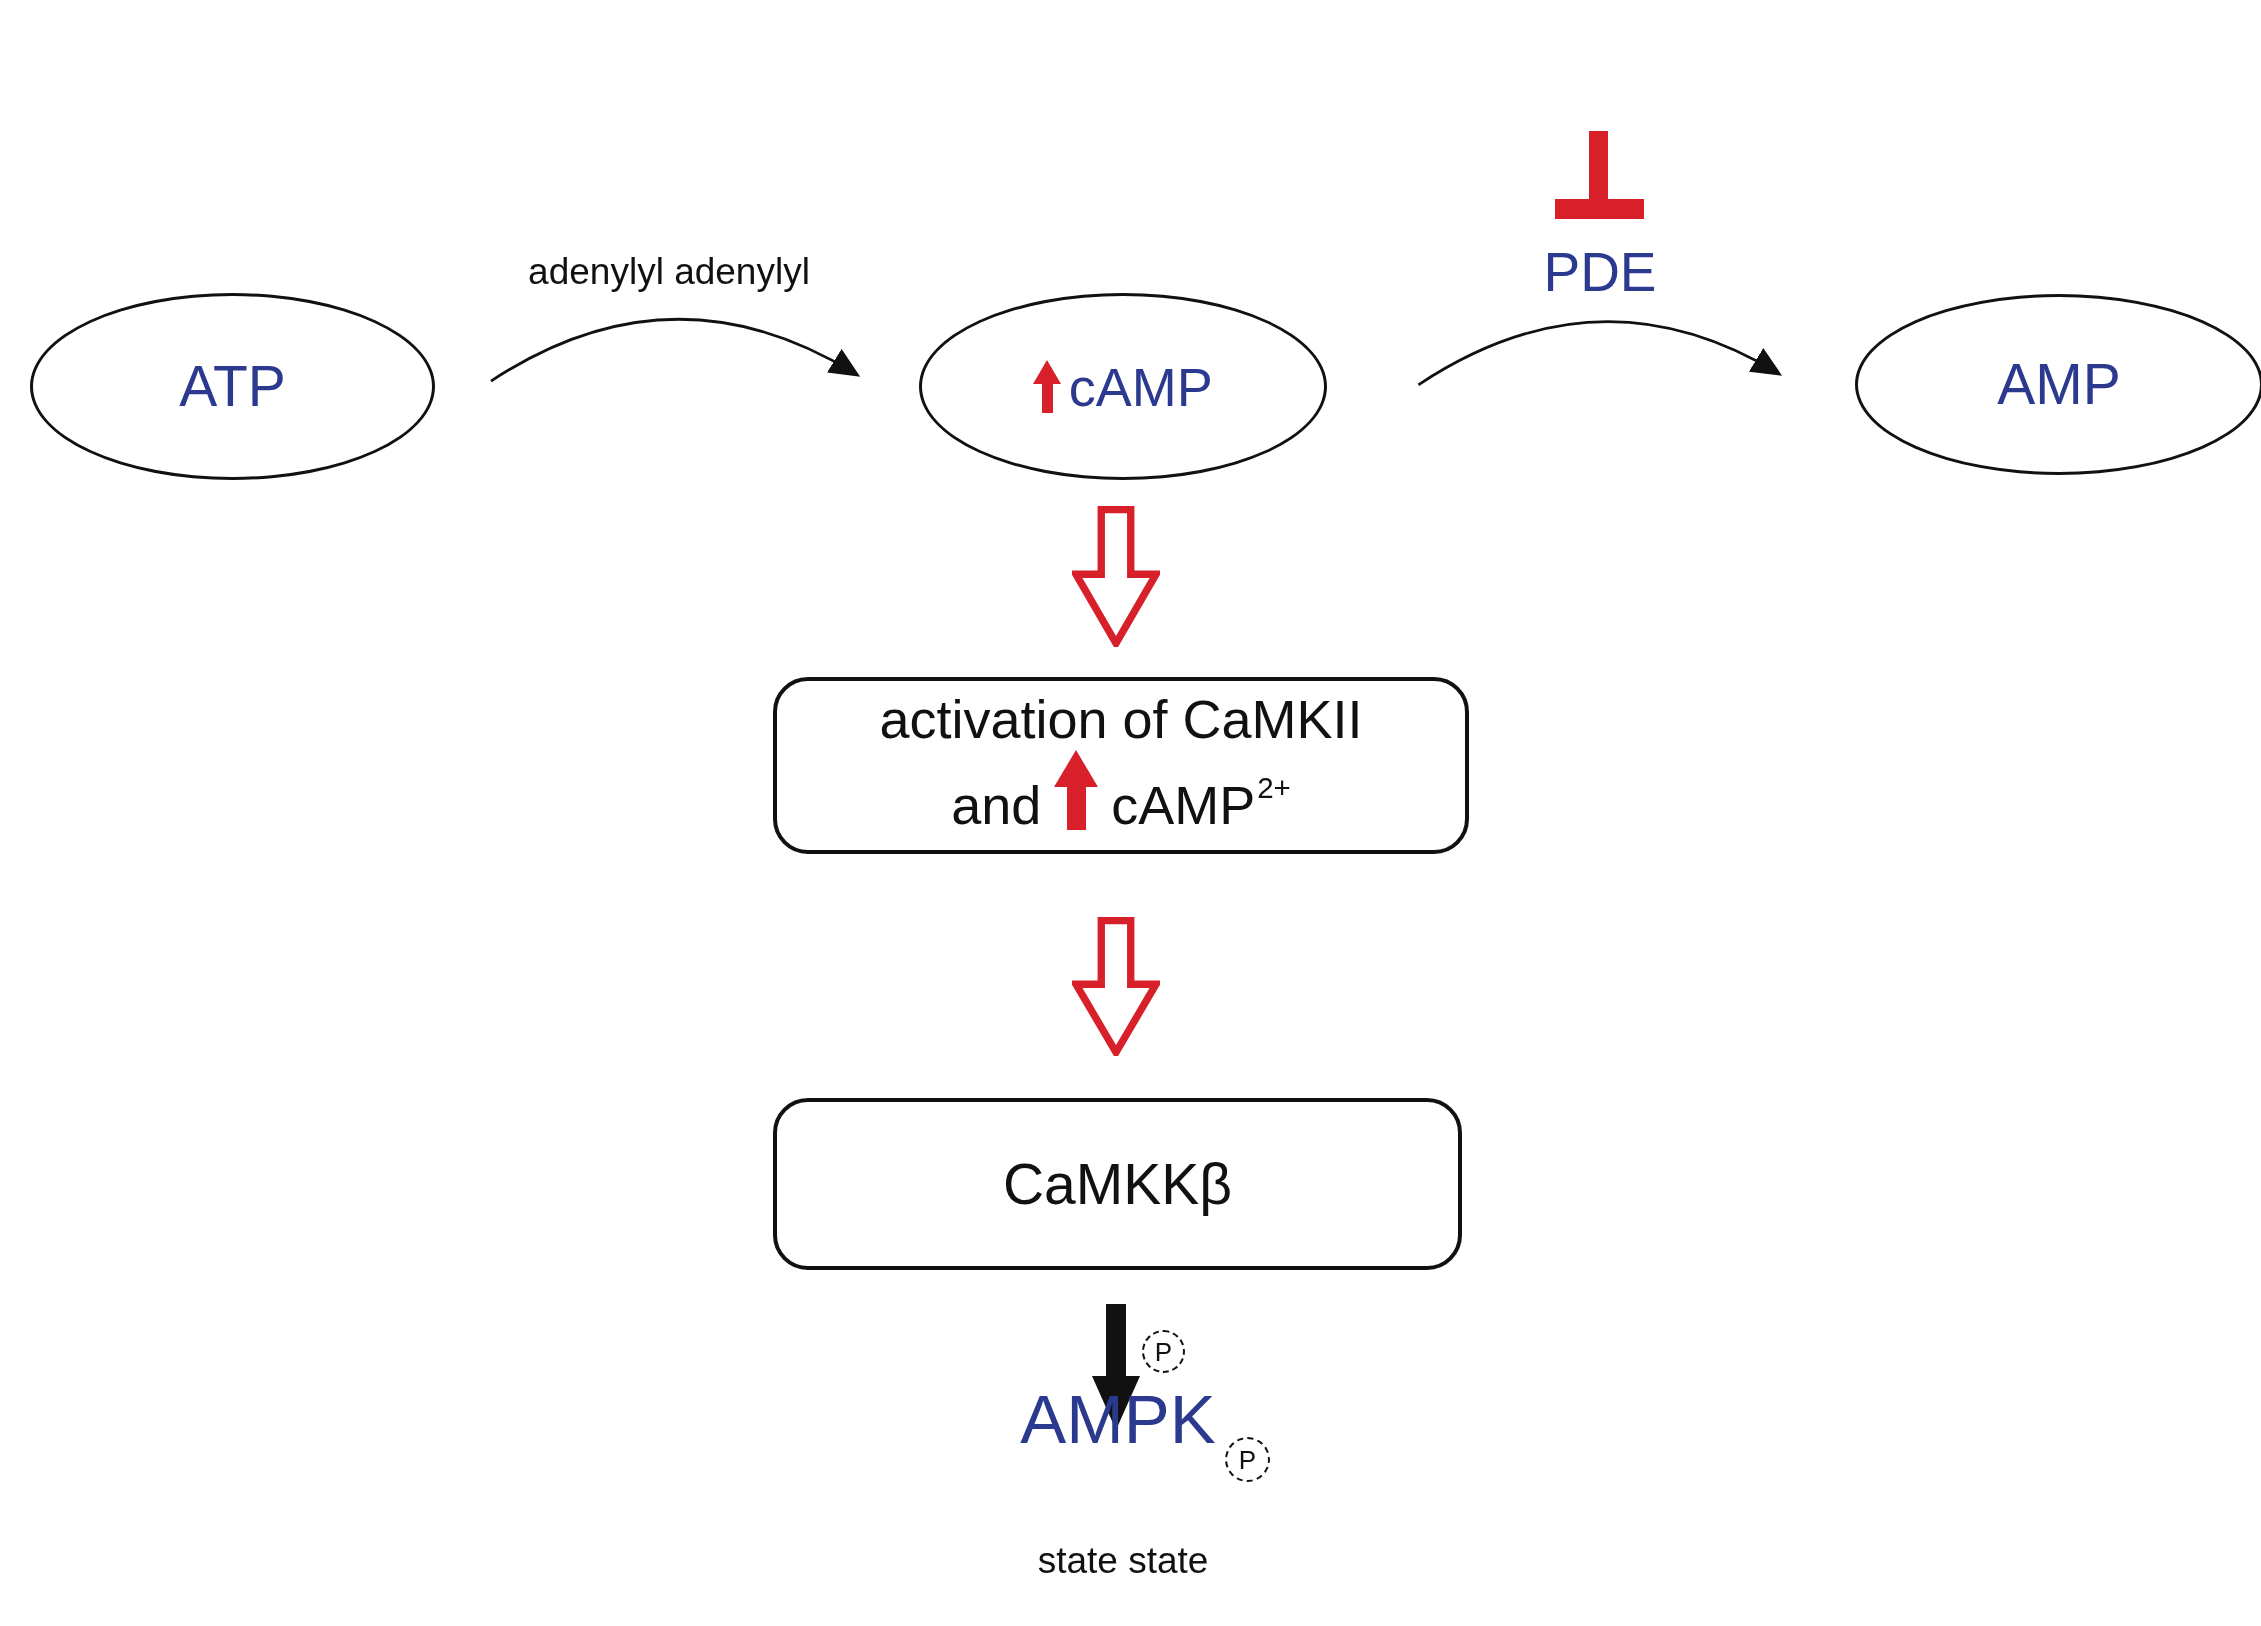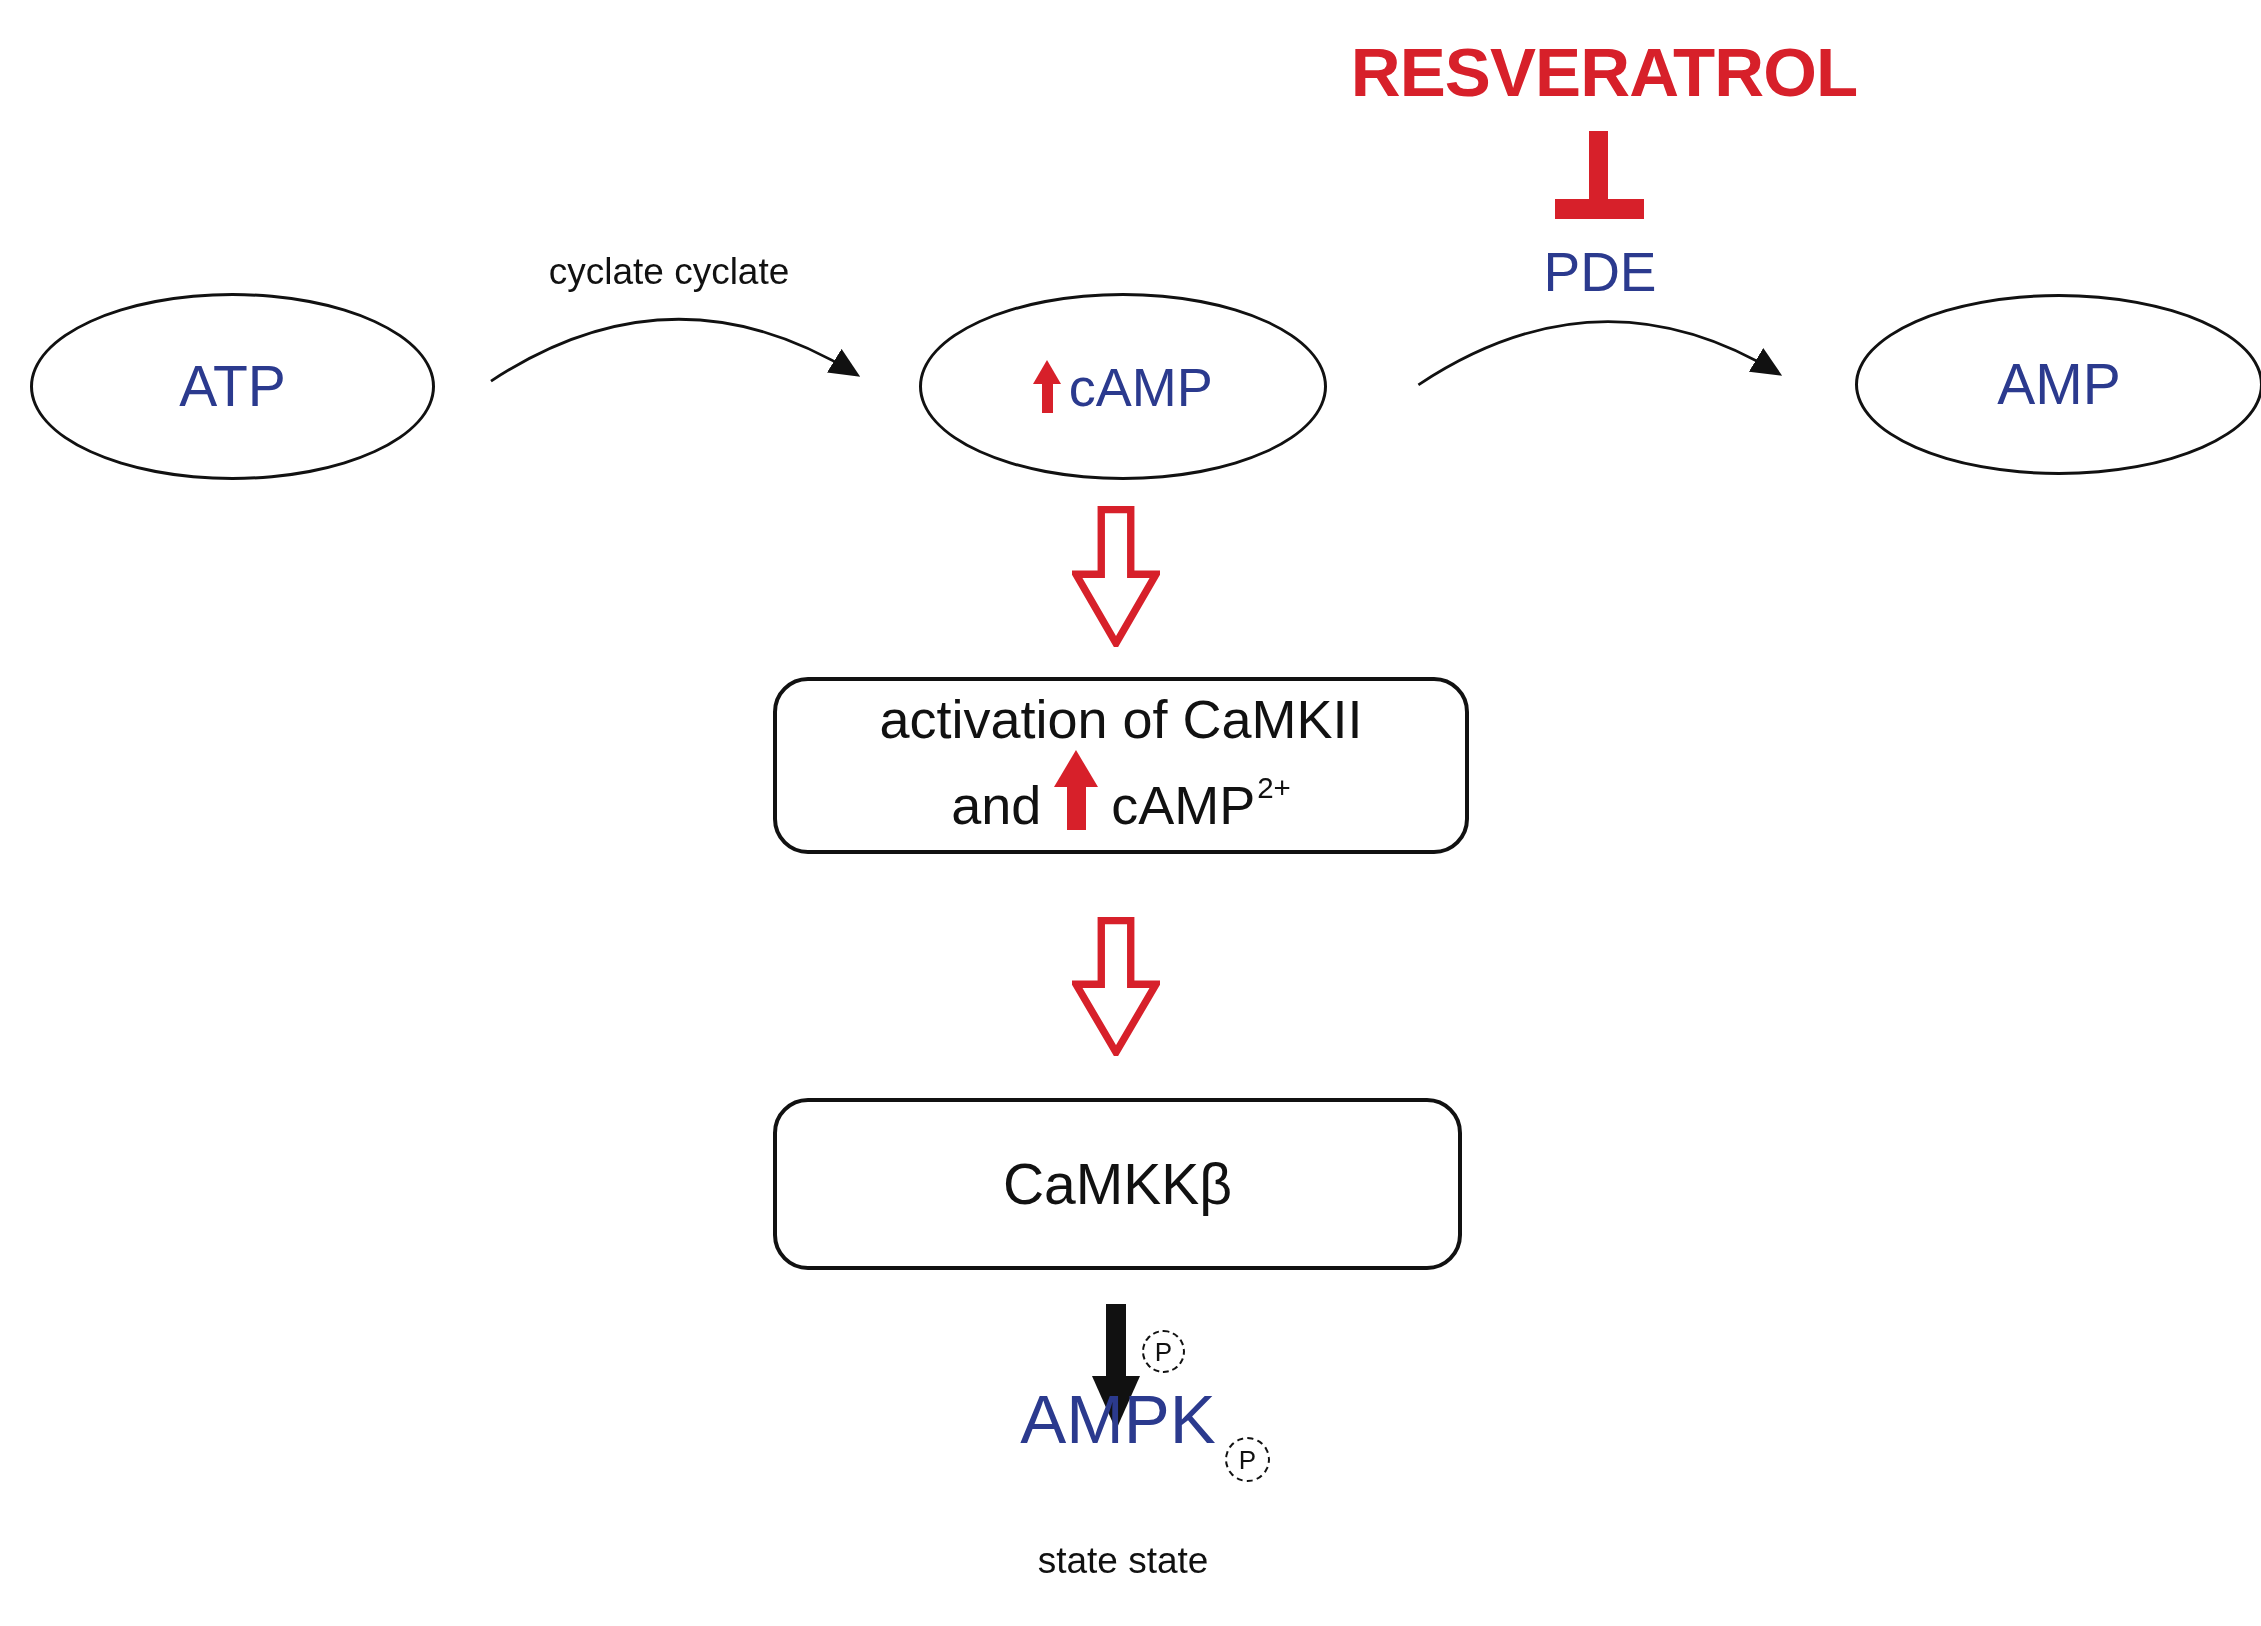--- a/index.html
+++ b/index.html
@@ -102,28 +102,27 @@
   <svg class="overlay" width="2261" height="1626" viewBox="0 0 2450 1762">
     <defs>
       <marker id="ah" markerWidth="12" markerHeight="10" refX="9" refY="5" orient="auto" markerUnits="strokeWidth">
         <path d="M0,0 L11,5 L0,10 z" fill="#111111"></path>
       </marker>
     </defs>
     <path d="M 532 413 Q 729 283 927 405" fill="none" stroke="#111111" stroke-width="3" marker-end="url(#ah)"></path>
     <path d="M 1537 417 Q 1733 287 1926 404" fill="none" stroke="#111111" stroke-width="3" marker-end="url(#ah)"></path>
   </svg>
 
-  <div class="abs cx label red resveratrol">RESVERATROL</div>
   <div class="abs">
     <div class="abs tack-stem"></div>
     <div class="abs tack-bar"></div>
   </div>
   <div class="abs cx label blue pde">PDE</div>
 
-  <div class="abs cx label black adenylyl">cyclate cyclate</div>
+  <div class="abs cx label black adenylyl">adenylyl adenylyl</div>
 
   <div class="abs ellipse camp-node">
     <div class="camp-inner">
       <span class="up-arrow-sm">
         <span class="head"></span>
           <span class="shaft"></span>
       </span>
       <span class="label blue camp-text">cAMP</span>
     </div>
   </div>

